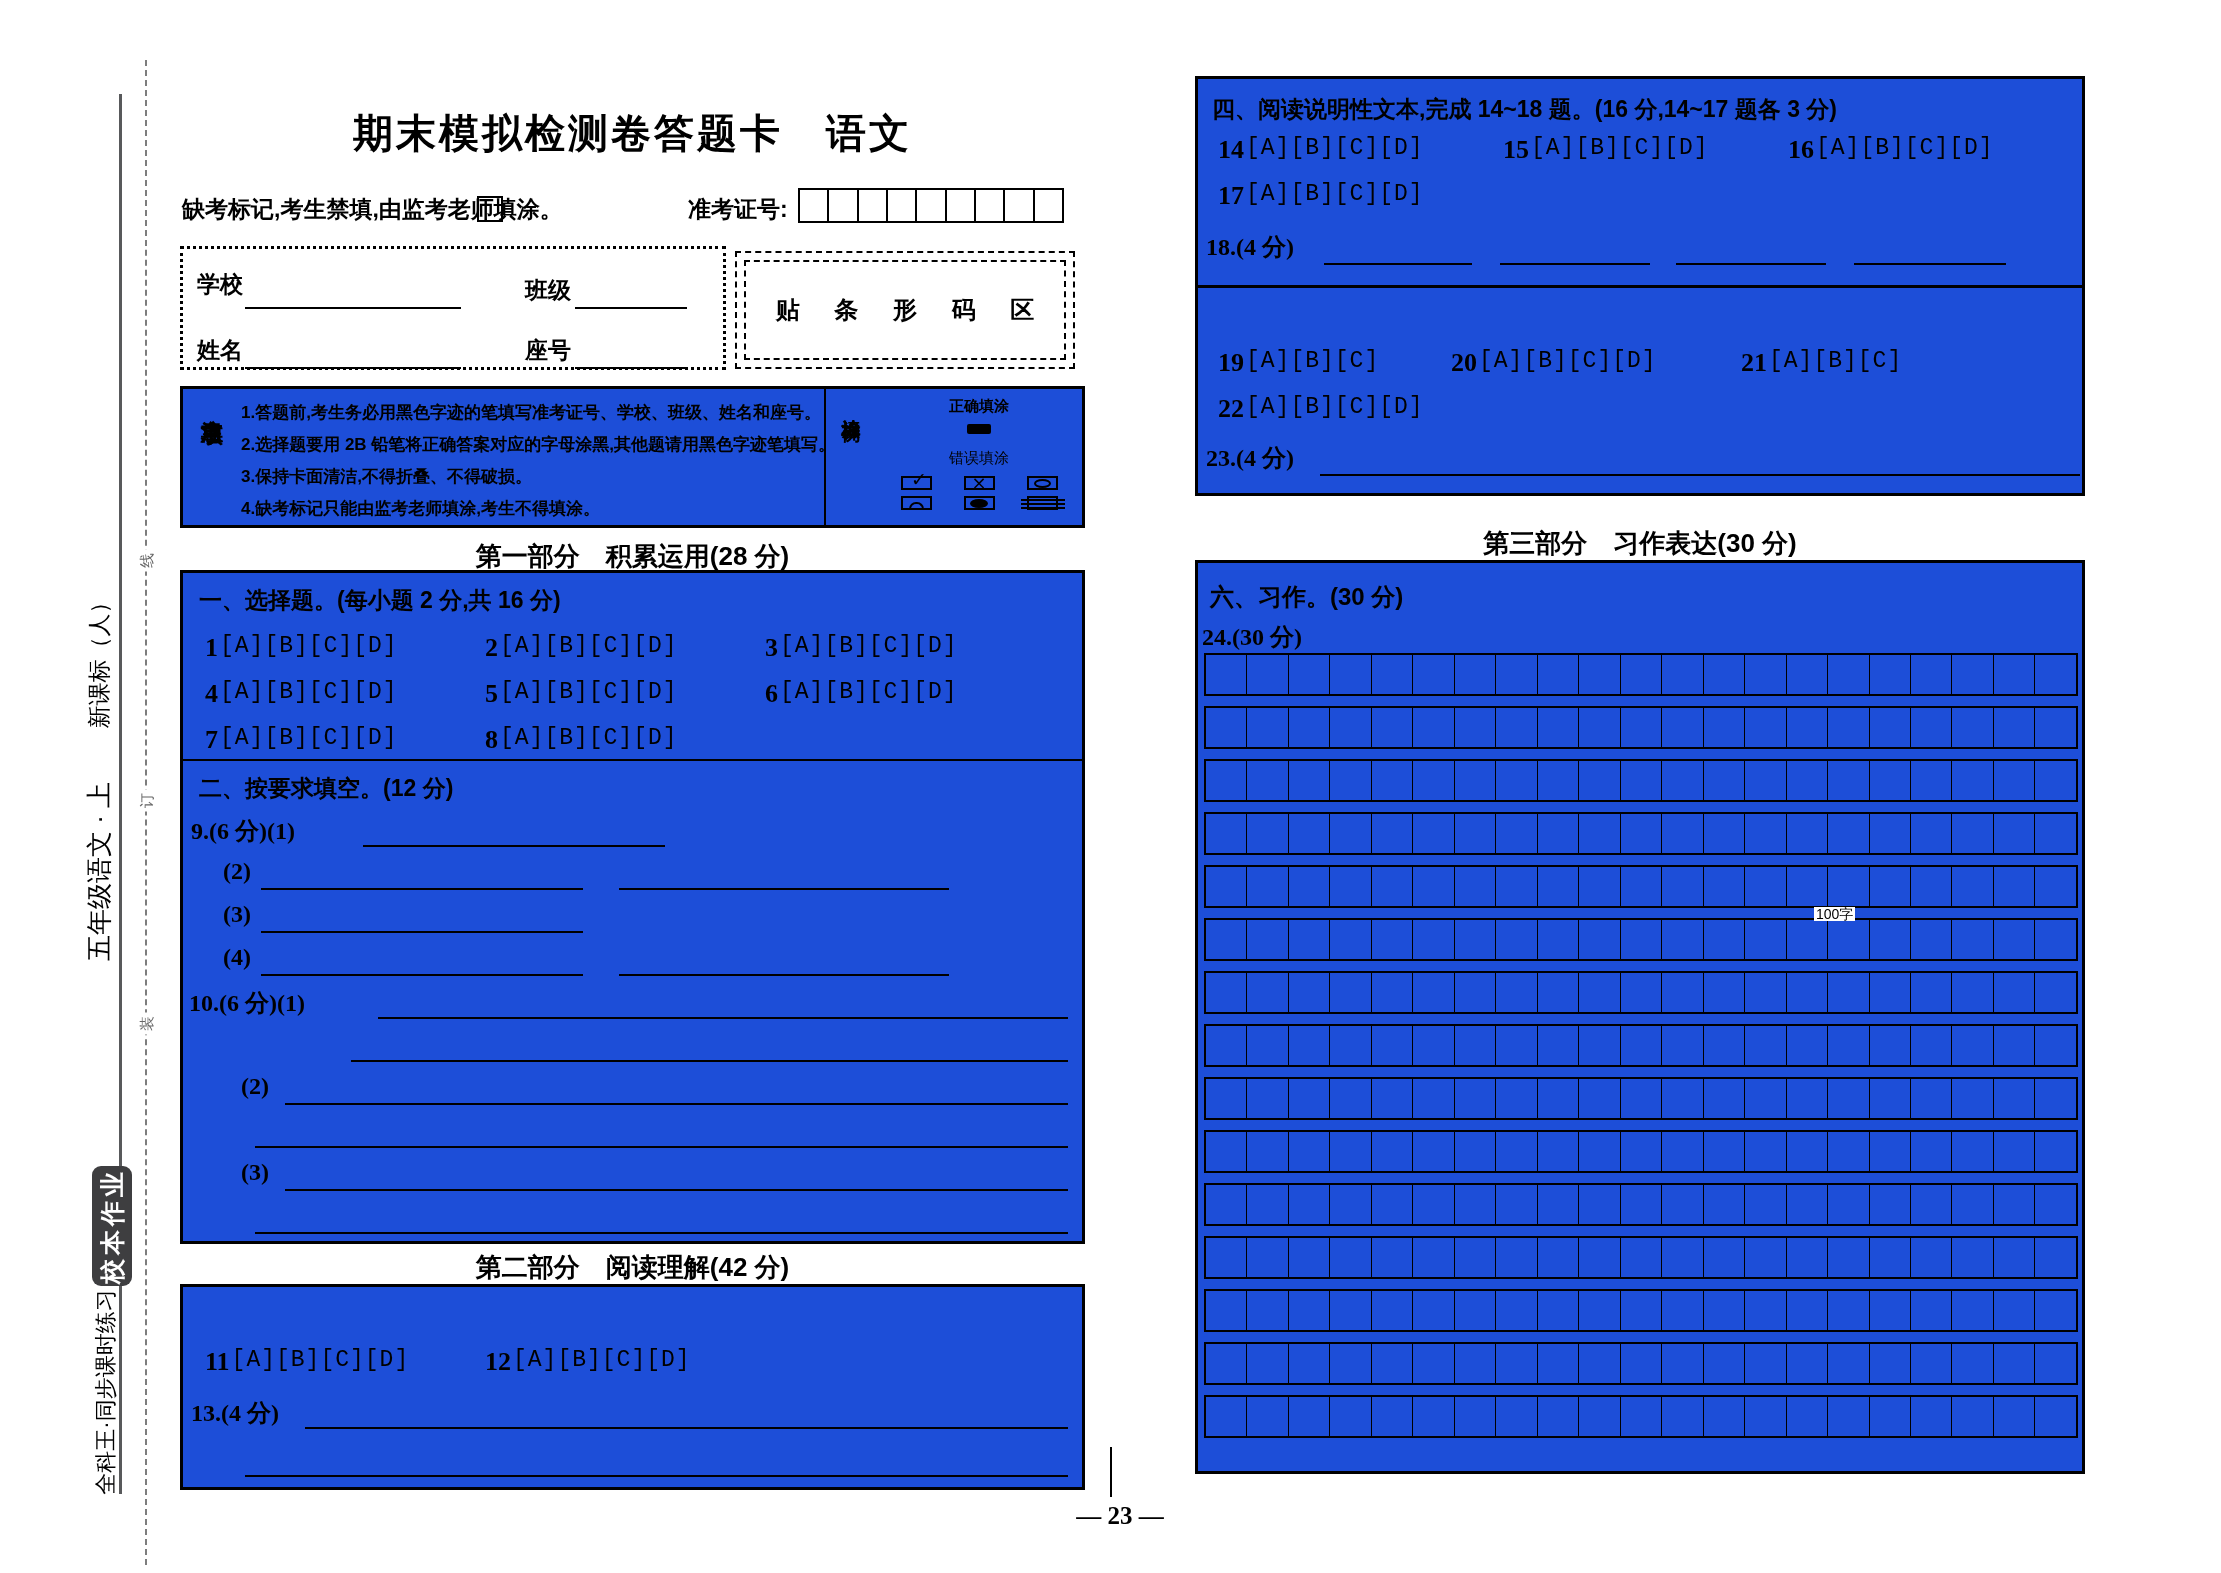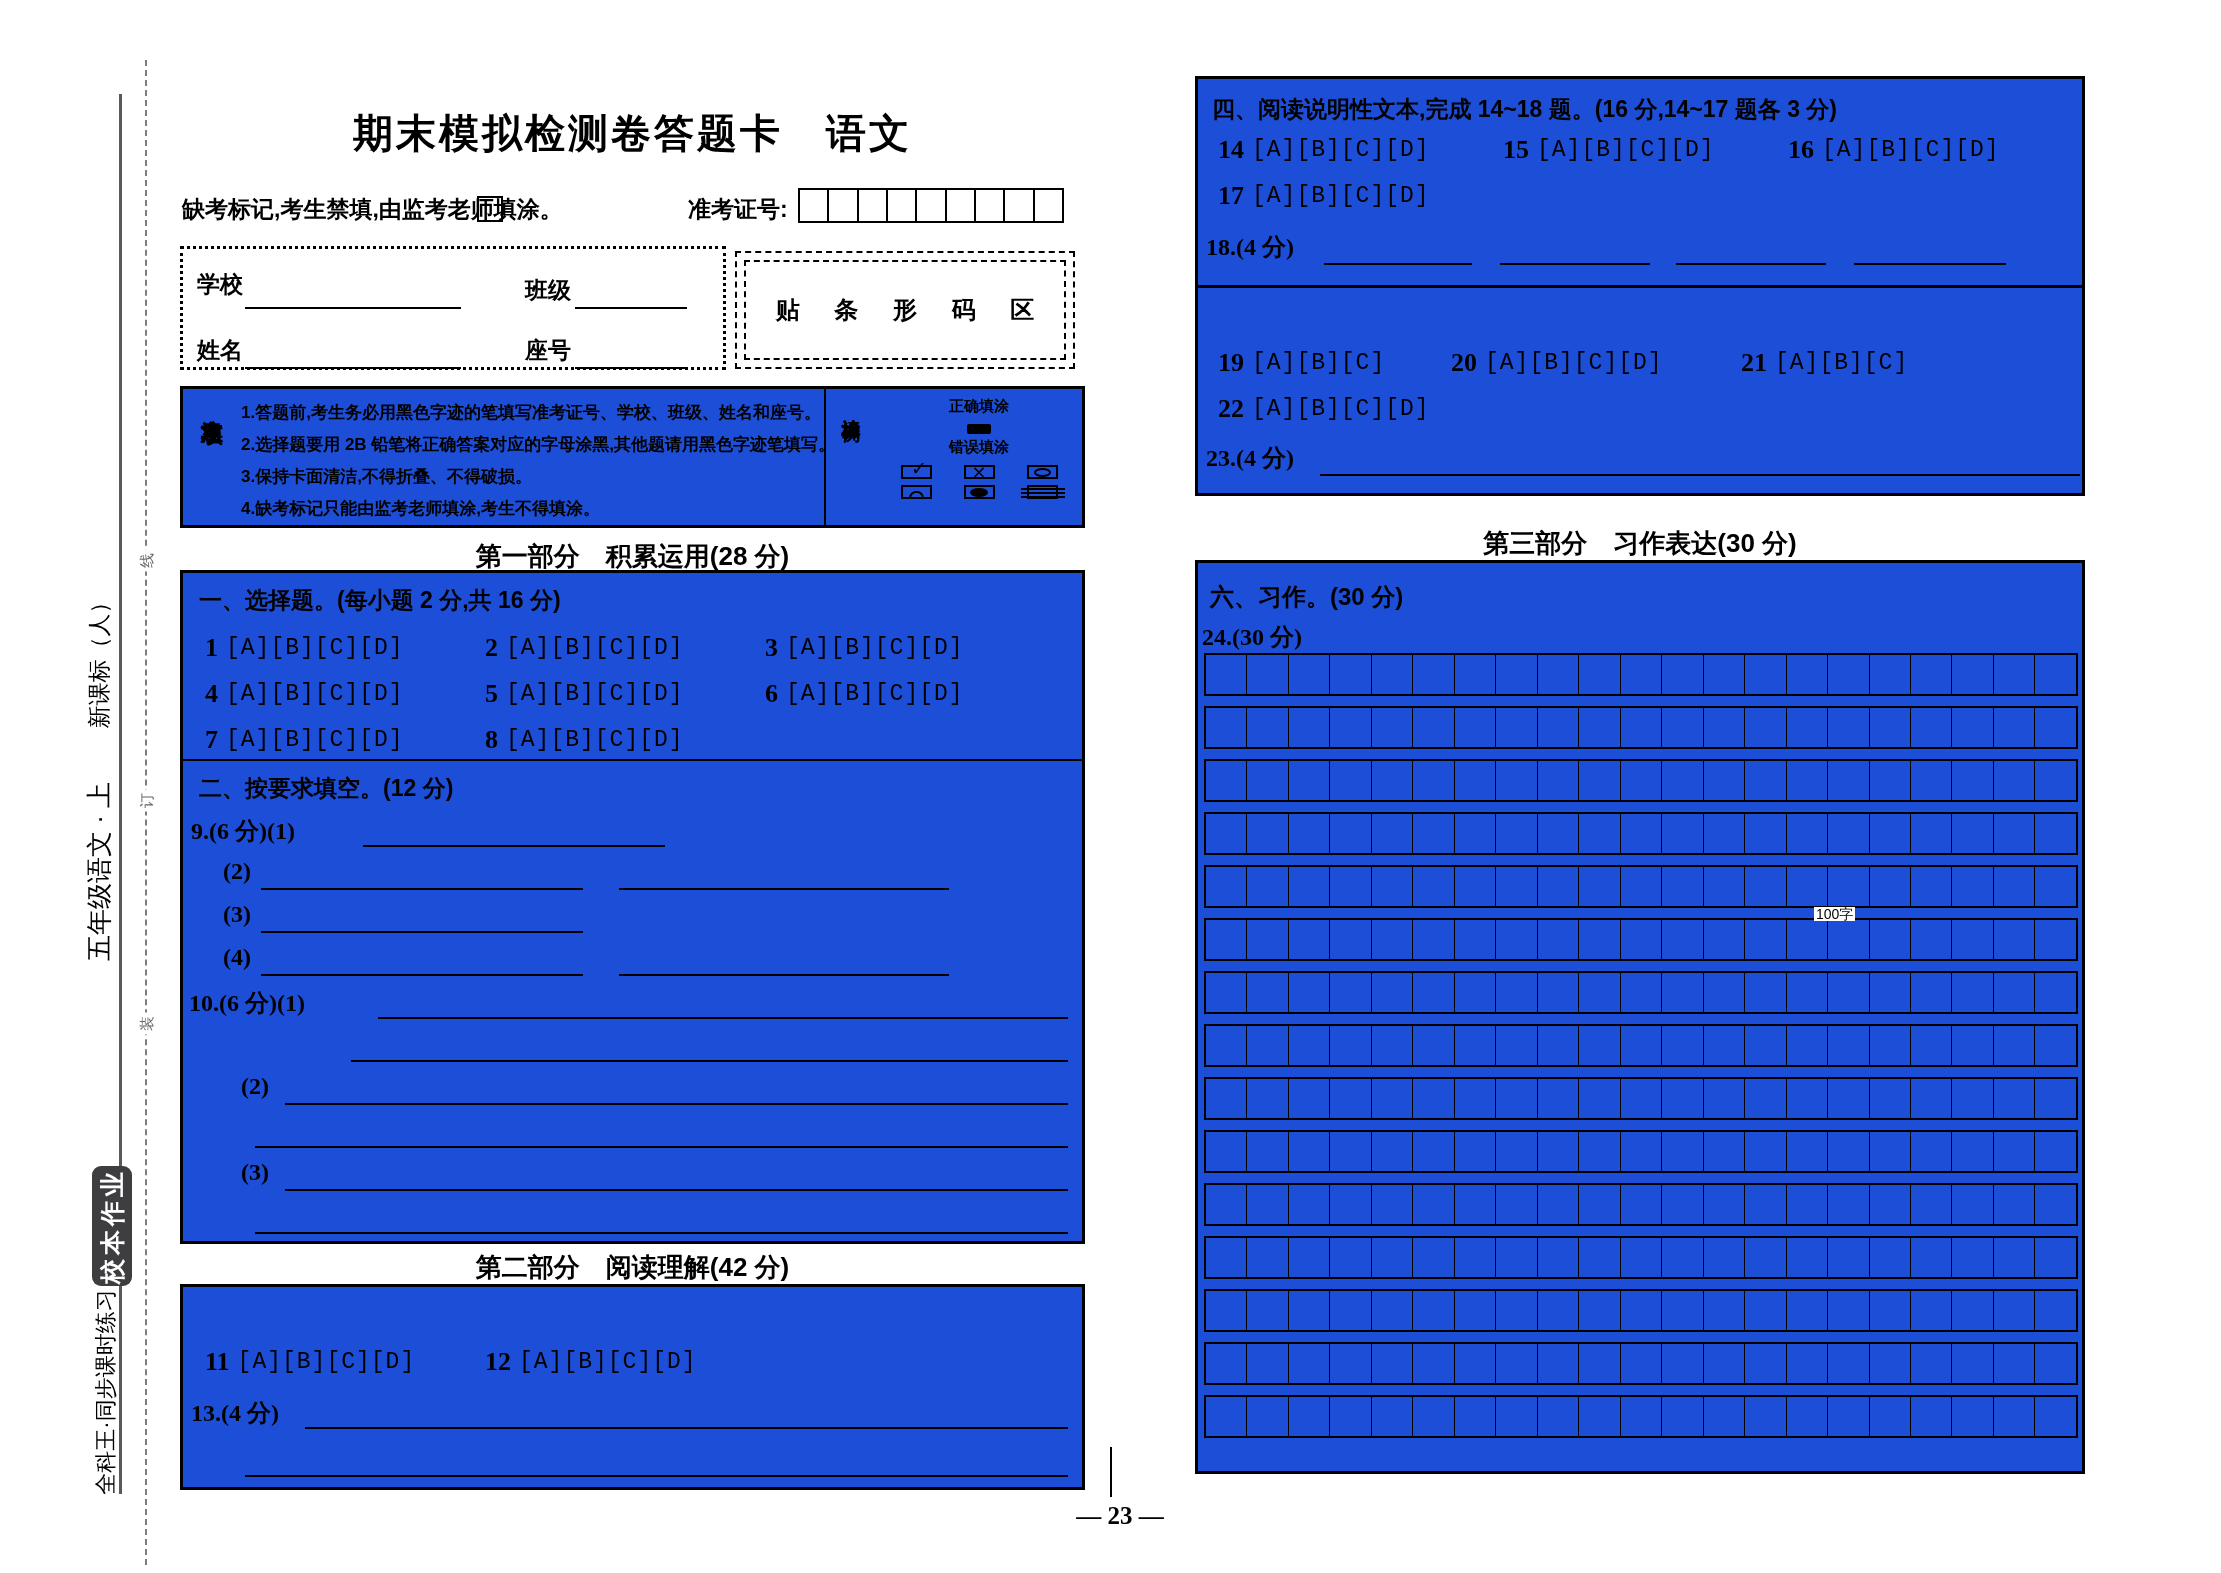--- a/index.html
+++ b/index.html
@@ -5,21 +5,21 @@
   html,body{margin:0;padding:0}
   body{width:2221px;height:1573px;position:relative;background:#fff;color:#000;
        font-family:"Liberation Sans",sans-serif;overflow:hidden}
   *{box-sizing:border-box}
   .abs{position:absolute}
   .sbox{position:absolute;border:3px solid #000;background:#1d4ed8}
   .uline{position:absolute;height:0;border-bottom:2.5px solid #000}
   .vline{position:absolute;width:0}
   .rot{transform:rotate(-90deg);white-space:nowrap;text-align:center}
   .vtext{writing-mode:vertical-rl;text-orientation:upright;letter-spacing:2px}
-  .qrow{display:flex;align-items:center;gap:8px;white-space:nowrap}
+  .qrow{display:flex;align-items:flex-start;gap:2px;white-space:nowrap}
   .qn{font-family:"Liberation Serif",serif;font-weight:bold;font-size:26px}
   .qo{font-family:"Liberation Mono",monospace;font-size:23px;letter-spacing:1px}
   .seclabel{font-weight:bold;font-size:23px;white-space:nowrap}
   .filllabel{font-family:"Liberation Serif",serif;font-weight:bold;font-size:24px;white-space:nowrap}
   .grid3{position:absolute;display:grid}
   .ebar{position:absolute;display:flex;border:2.5px solid #000}
   .ecell{flex:1;border-right:2px solid #000}
   .ecell:last-child{border-right:none}
   .grow{height:43px;border:2.5px solid #000;display:flex;margin-bottom:10px}
   .gcell{flex:1;border-right:1.5px solid #000}
@@ -98,21 +98,21 @@
   <div class="abs notegroup" style="left:58px;top:44px"><span>2.选择题要用 2B 铅笔将正确答案对应的字母涂黑,其他题请用黑色字迹笔填写。</span></div>
   <div class="abs notegroup" style="left:58px;top:76px"><span>3.保持卡面清洁,不得折叠、不得破损。</span></div>
   <div class="abs notegroup" style="left:58px;top:108px"><span>4.缺考标记只能由监考老师填涂,考生不得填涂。</span></div>
 
   <div class="vline" style="left:641px;top:0;height:136px;border-left:2.5px solid #000"></div>
   <div class="abs vtext" style="left:655px;top:14px;height:112px;font-size:19px;font-weight:bold;line-height:26px"><span>填涂样例</span></div>
 
   <div class="abs" style="left:700px;top:0;width:192px;height:136px;text-align:center">
     <div style="margin-top:8px;font-size:15px;font-weight:bold"><span>正确填涂</span></div>
     <div style="width:24px;height:10px;background:#000;border-radius:2px;margin:8px auto 0"></div>
-    <div style="margin-top:4px;font-size:15px;font-weight:bold"><span>错误填涂</span></div>
+    <div style="margin-top:15px;font-size:15px;font-weight:normal"><span>错误填涂</span></div>
     <div style="display:flex;justify-content:center;gap:32px;margin-top:8px">
       <div class="samplebox">
           <span class="checkmark">✓</span>
         </div>
       <div class="samplebox">
           <span class="xmark">×</span>
         </div>
       <div class="samplebox">
           <span class="oval"></span>
         </div>

